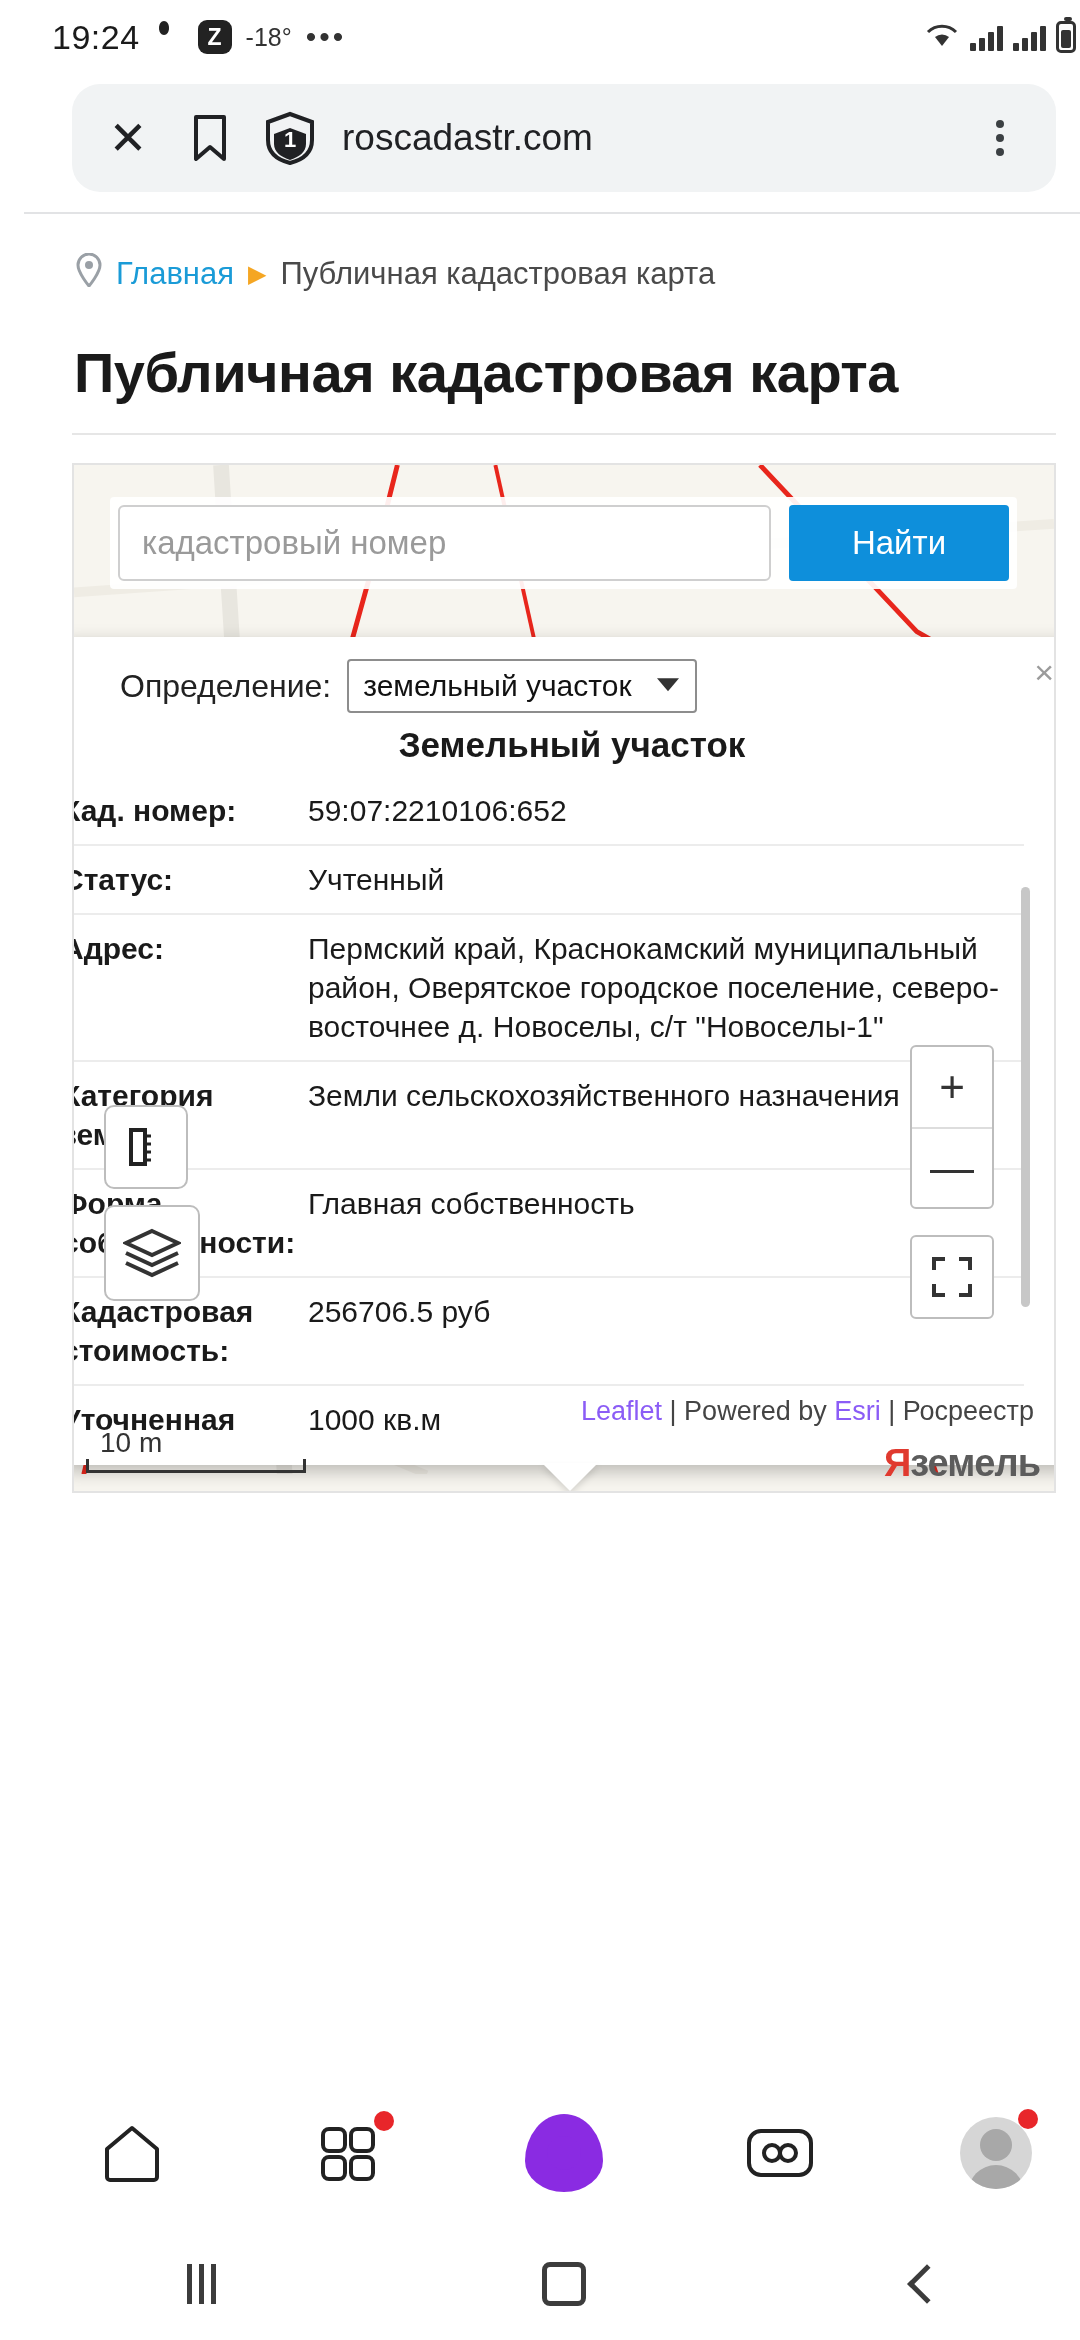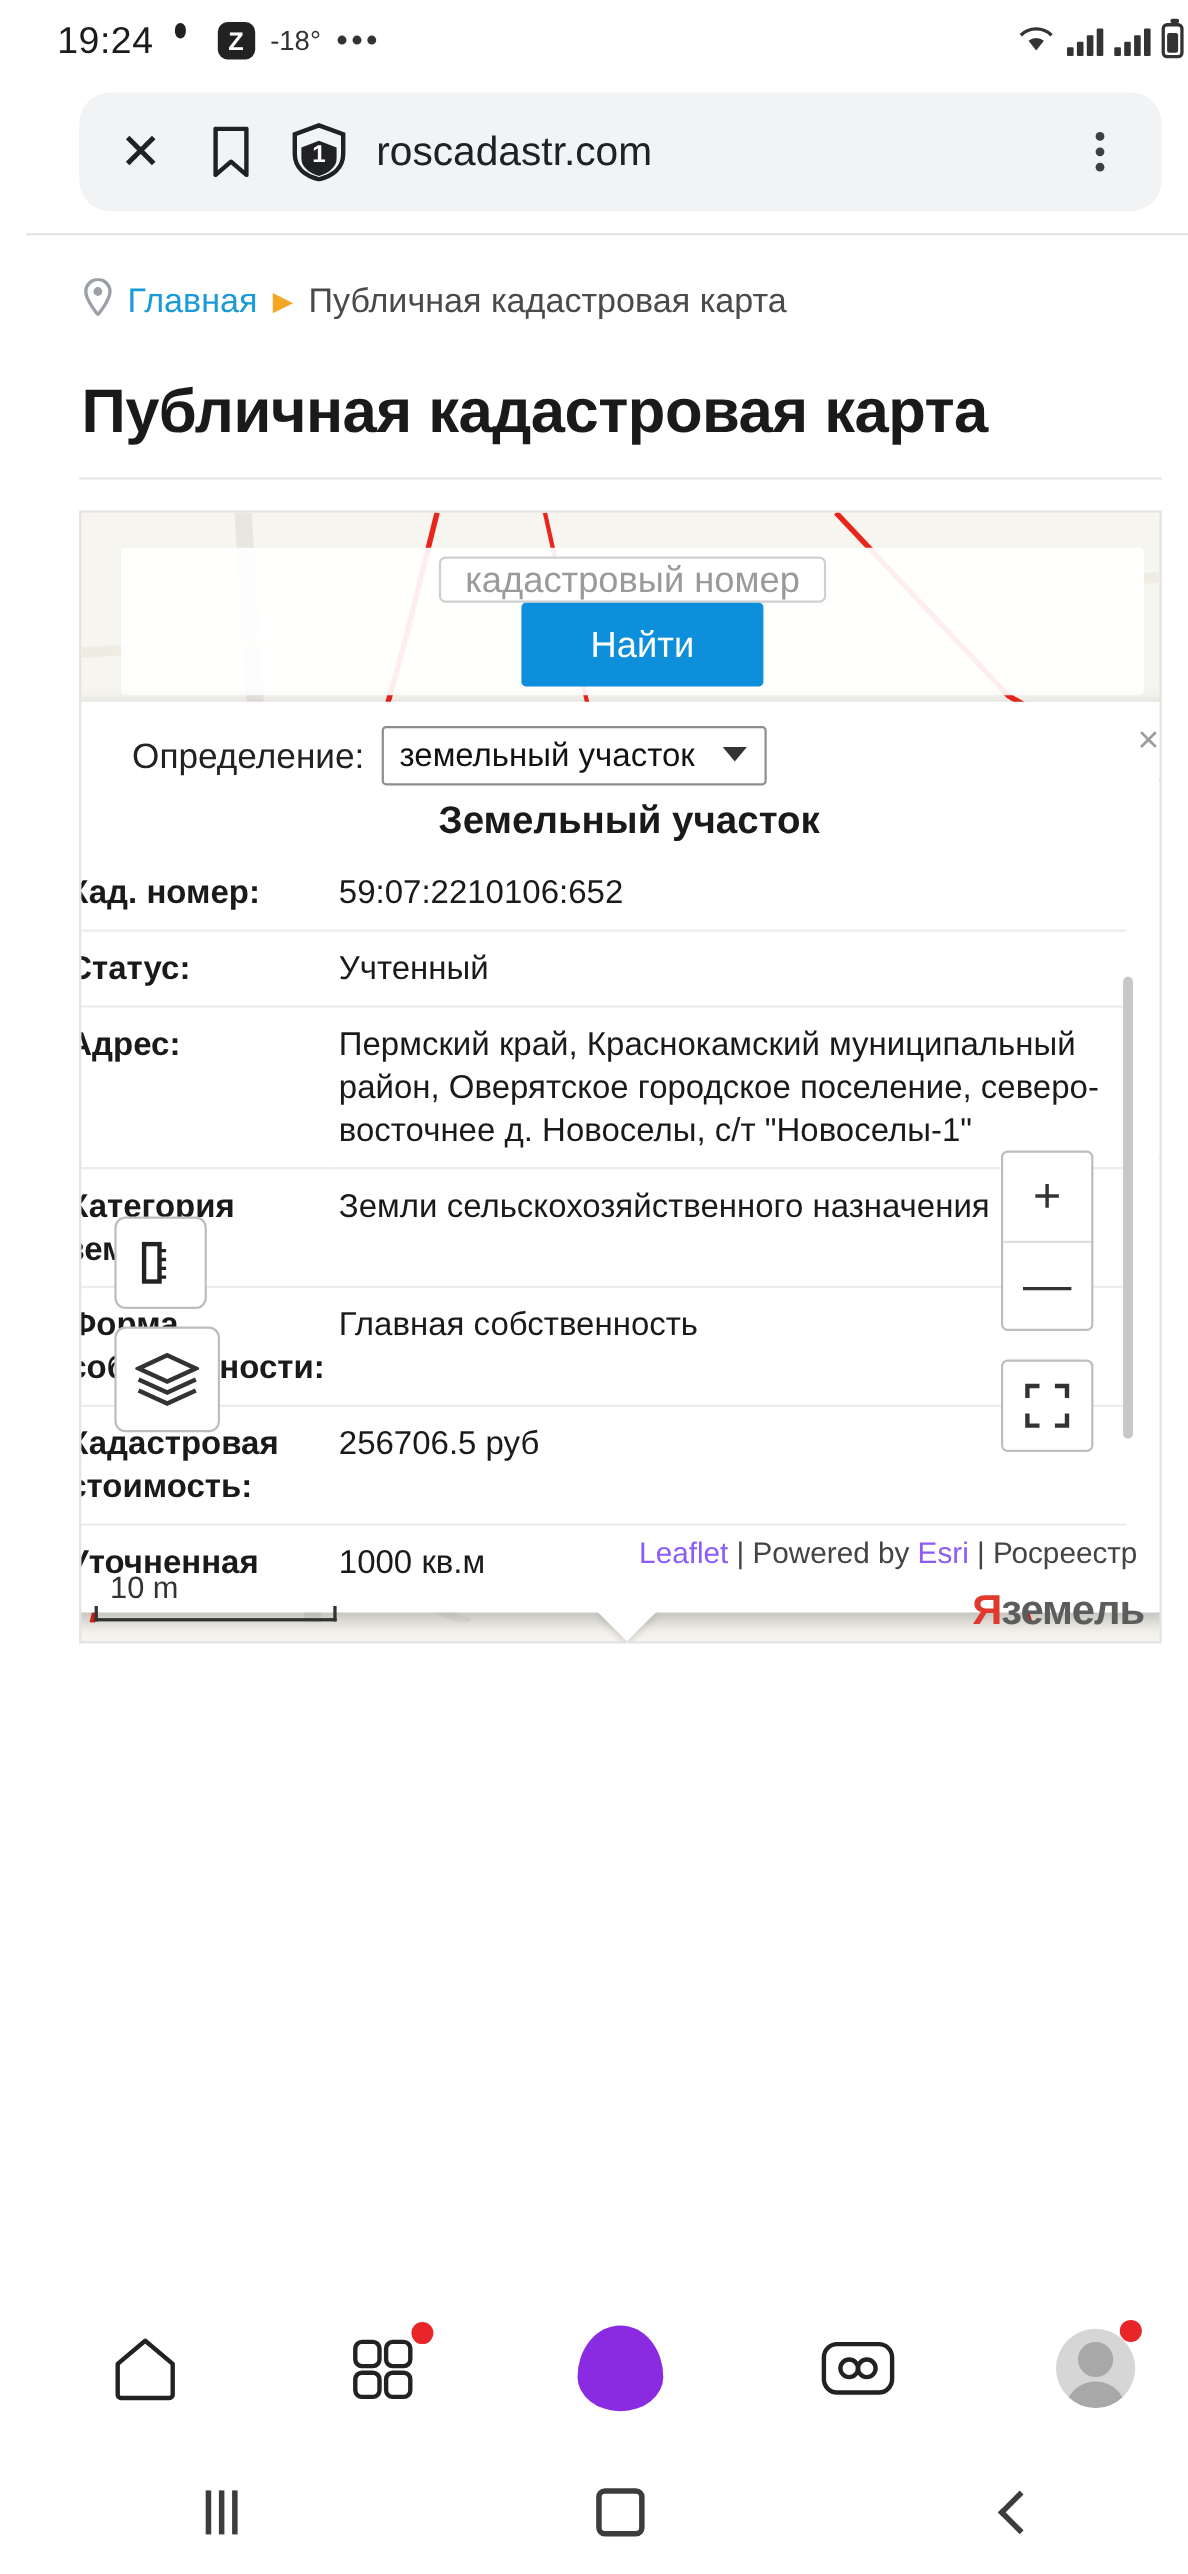--- a/index.html
+++ b/index.html
@@ -72,23 +72,23 @@
   .hr { height: 2px; background: #e6e6e6; }
 
   
   .mapcard {
     position: relative; margin-top: 28px; height: 1030px;
     border: 2px solid #e3e3e3; background: #f7f5ef; overflow: hidden;
   }
   .mapsvg { position: absolute; inset: 0; }
 
   .searchrow {
-    position: absolute; left: 36px; top: 32px; right: 14px;
+    position: absolute; left: 36px; top: 32px; right: 37px;
     display: flex; align-items: center; gap: 0;
-    background: rgba(255,255,255,.92); border-radius: 4px; padding: 8px; flex-direction: column;
+    background: rgba(255,255,255,.92); border-radius: 4px; padding: 8px;
   }
   .searchinput {
     flex: 1; height: 76px; border: 2px solid #cfcfcf; border-radius: 6px;
     background: #fff; font-size: 33px; color: #9a9a9a; padding: 0 22px;
     display: flex; align-items: center;
   }
   .searchbtn {
     margin-left: 18px; width: 220px; height: 76px; background: #0e8fdb; color: #fff;
     font-size: 33px; display: flex; align-items: center; justify-content: center; border-radius: 4px;
   }

